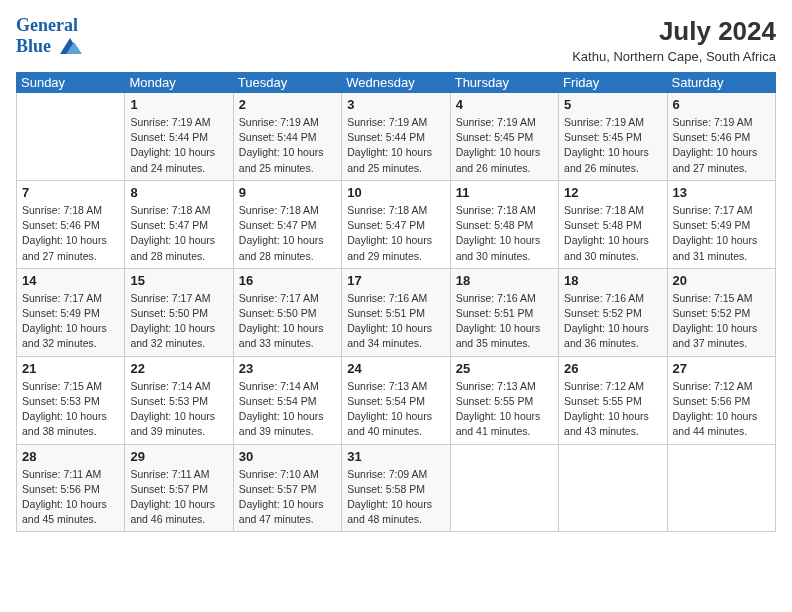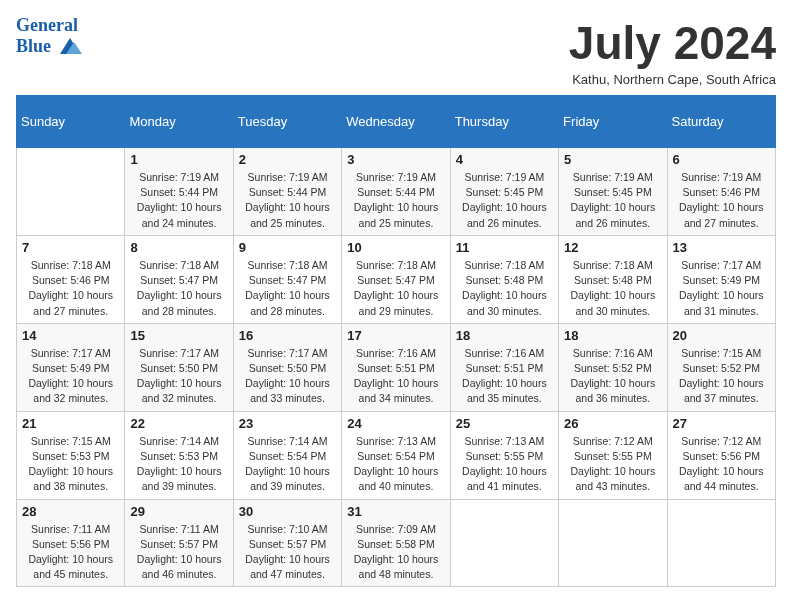--- a/index.html
+++ b/index.html
@@ -28,38 +28,38 @@
       line-height: 1.1;
       font-family: Liberation Serif, serif;
     }
     .logo-text span {
       color: #1a5fa8;
     }
     .title-block {
       text-align: right;
     }
     .month-title {
-      font-size: 46px;
+      font-size: 26px;
       font-weight: bold;
       color: #333;
     }
     .location {
       font-size: 13px;
       color: #333;
       margin-top: 2px;
     }
     table {
       width: 100%;
       border-collapse: collapse;
       font-size: 11px;
     }
     thead th {
       background-color: #2874be;
       color: #fff;
-      padding: 18px 4px;
+      padding: 2px 4px;
       text-align: left;
       font-size: 13px;
       font-weight: normal;
       border: 1px solid #2874be;
     }
     tbody td {
       border: 1px solid #ccc;
       vertical-align: top;
       padding: 4px 5px;
       height: 80px;
@@ -72,21 +72,20 @@
     .day-num {
       font-weight: bold;
       font-size: 13px;
       margin-bottom: 3px;
       color: #222;
     }
     .day-detail {
       color: #333;
       font-size: 10.5px;
       line-height: 1.45;
-      text-align: center;
     }
     td.empty {
       background: #fff !important;
     }
   </style>
 </head>
 <body>
 
 <div class="header">
   <div class="logo">

